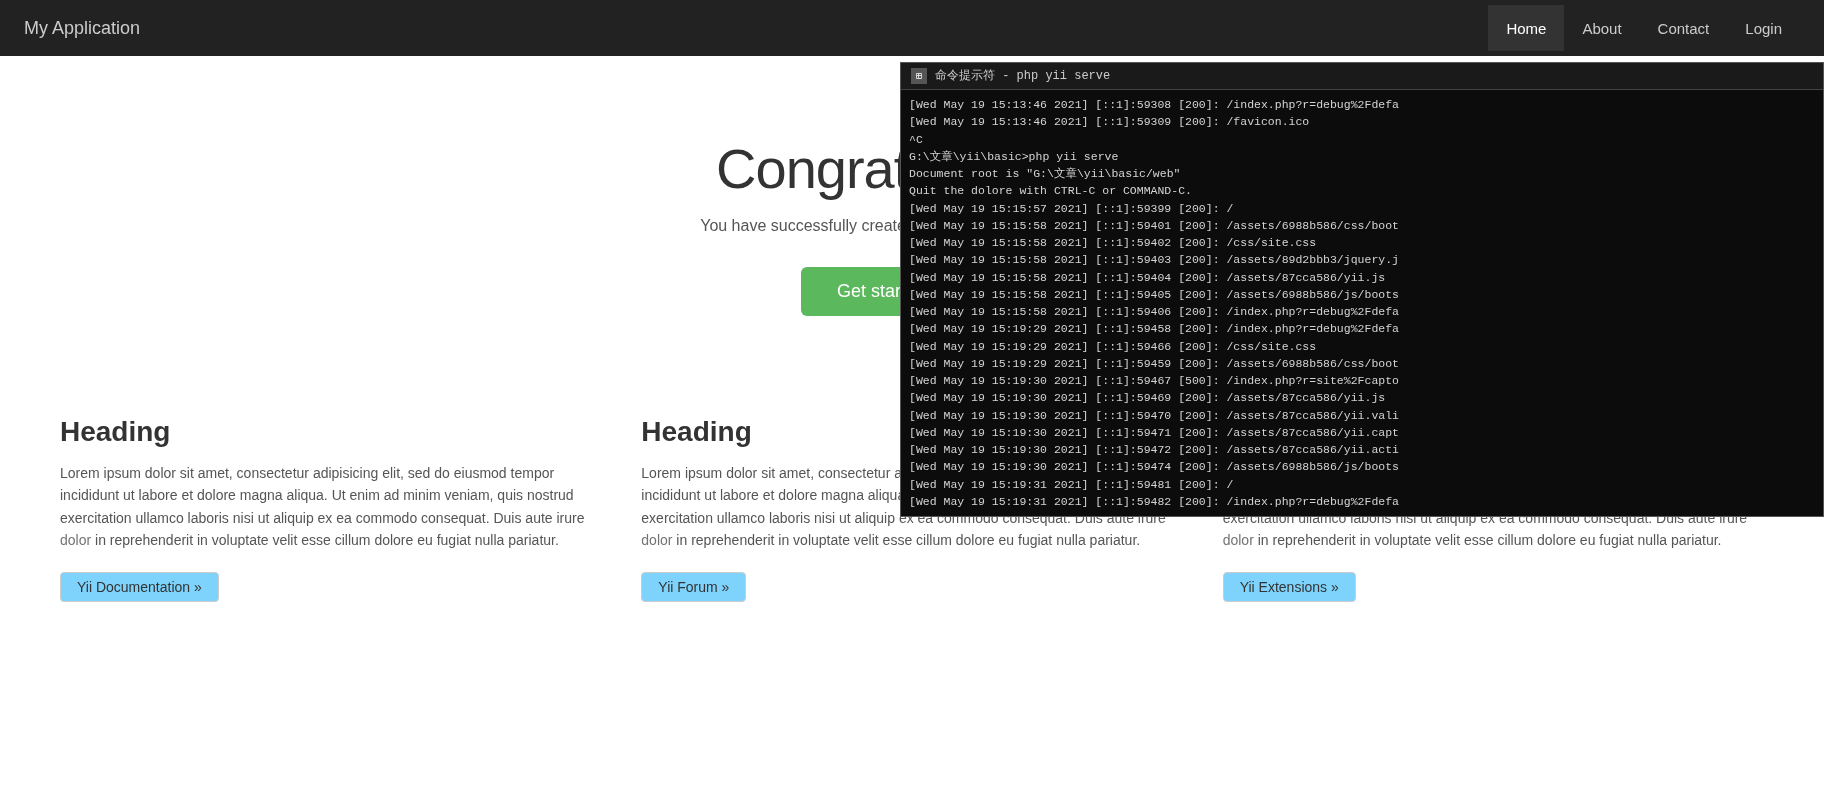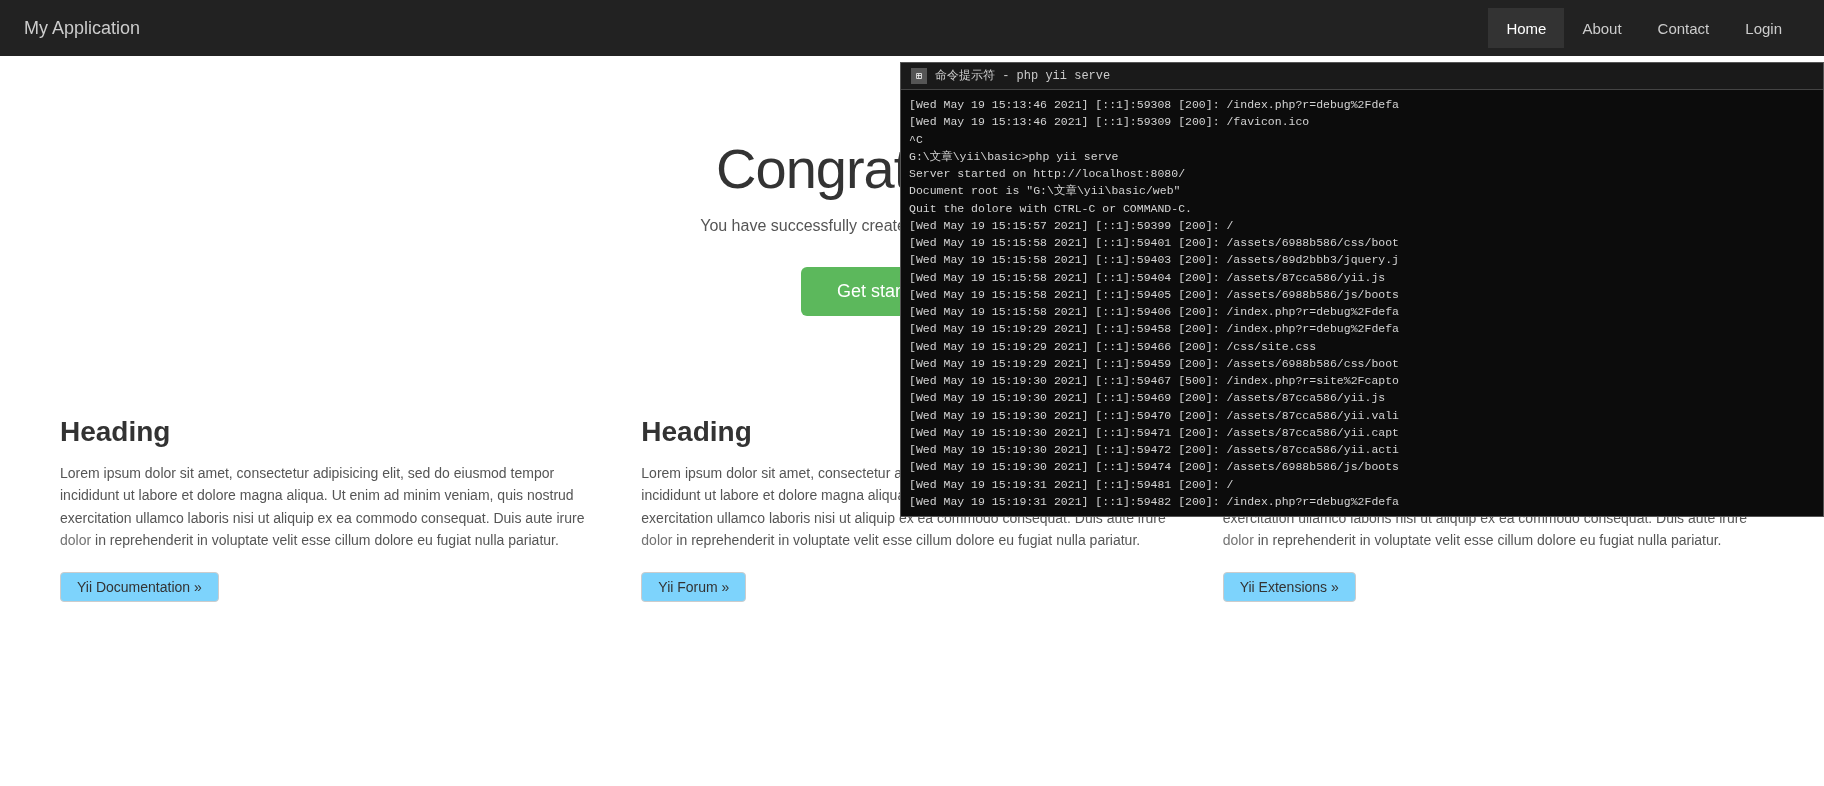--- a/index.html
+++ b/index.html
@@ -22,21 +22,21 @@
       margin-right: auto;
     }
     .navbar-nav {
       display: flex;
       align-items: center;
       gap: 0;
     }
     .nav-item {
       color: #ccc;
       padding: 0 18px;
-      height: 40px;
+      height: 46px;
       display: flex;
       align-items: center;
       font-size: 15px;
       cursor: pointer;
     }
     .nav-item.active {
       background: #333;
       color: #fff;
     }
 
@@ -205,25 +205,25 @@
 <div class="terminal-overlay">
   <div class="terminal-titlebar">
     <span class="terminal-title-icon">⊞</span>
     <span class="terminal-title-text">命令提示符 - php  yii serve</span>
   </div>
   <div class="terminal-body" id="terminal-lines">
   <div class="terminal-line">[Wed May 19 15:13:46 2021] [::1]:59308 [200]: /index.php?r=debug%2Fdefa</div>
       <div class="terminal-line">[Wed May 19 15:13:46 2021] [::1]:59309 [200]: /favicon.ico</div>
       <div class="terminal-line">^C</div>
       <div class="terminal-line">G:\文章\yii\basic&gt;php yii serve</div>
-      <div class="terminal-line">Server started on http://localhost:8080/</div>
       <div class="terminal-line">Document root is "G:\文章\yii\basic/web"</div>
       <div class="terminal-line">Quit the dolore with CTRL-C or COMMAND-C.</div>
       <div class="terminal-line">[Wed May 19 15:15:57 2021] [::1]:59399 [200]: /</div>
       <div class="terminal-line">[Wed May 19 15:15:58 2021] [::1]:59401 [200]: /assets/6988b586/css/boot</div>
+      <div class="terminal-line">[Wed May 19 15:15:58 2021] [::1]:59402 [200]: /css/site.css</div>
       <div class="terminal-line">[Wed May 19 15:15:58 2021] [::1]:59403 [200]: /assets/89d2bbb3/jquery.j</div>
       <div class="terminal-line">[Wed May 19 15:15:58 2021] [::1]:59404 [200]: /assets/87cca586/yii.js</div>
       <div class="terminal-line">[Wed May 19 15:15:58 2021] [::1]:59405 [200]: /assets/6988b586/js/boots</div>
       <div class="terminal-line">[Wed May 19 15:15:58 2021] [::1]:59406 [200]: /index.php?r=debug%2Fdefa</div>
       <div class="terminal-line">[Wed May 19 15:19:29 2021] [::1]:59458 [200]: /index.php?r=debug%2Fdefa</div>
       <div class="terminal-line">[Wed May 19 15:19:29 2021] [::1]:59466 [200]: /css/site.css</div>
       <div class="terminal-line">[Wed May 19 15:19:29 2021] [::1]:59459 [200]: /assets/6988b586/css/boot</div>
       <div class="terminal-line">[Wed May 19 15:19:30 2021] [::1]:59467 [500]: /index.php?r=site%2Fcapto</div>
       <div class="terminal-line">[Wed May 19 15:19:30 2021] [::1]:59469 [200]: /assets/87cca586/yii.js</div>
       <div class="terminal-line">[Wed May 19 15:19:30 2021] [::1]:59470 [200]: /assets/87cca586/yii.vali</div>

